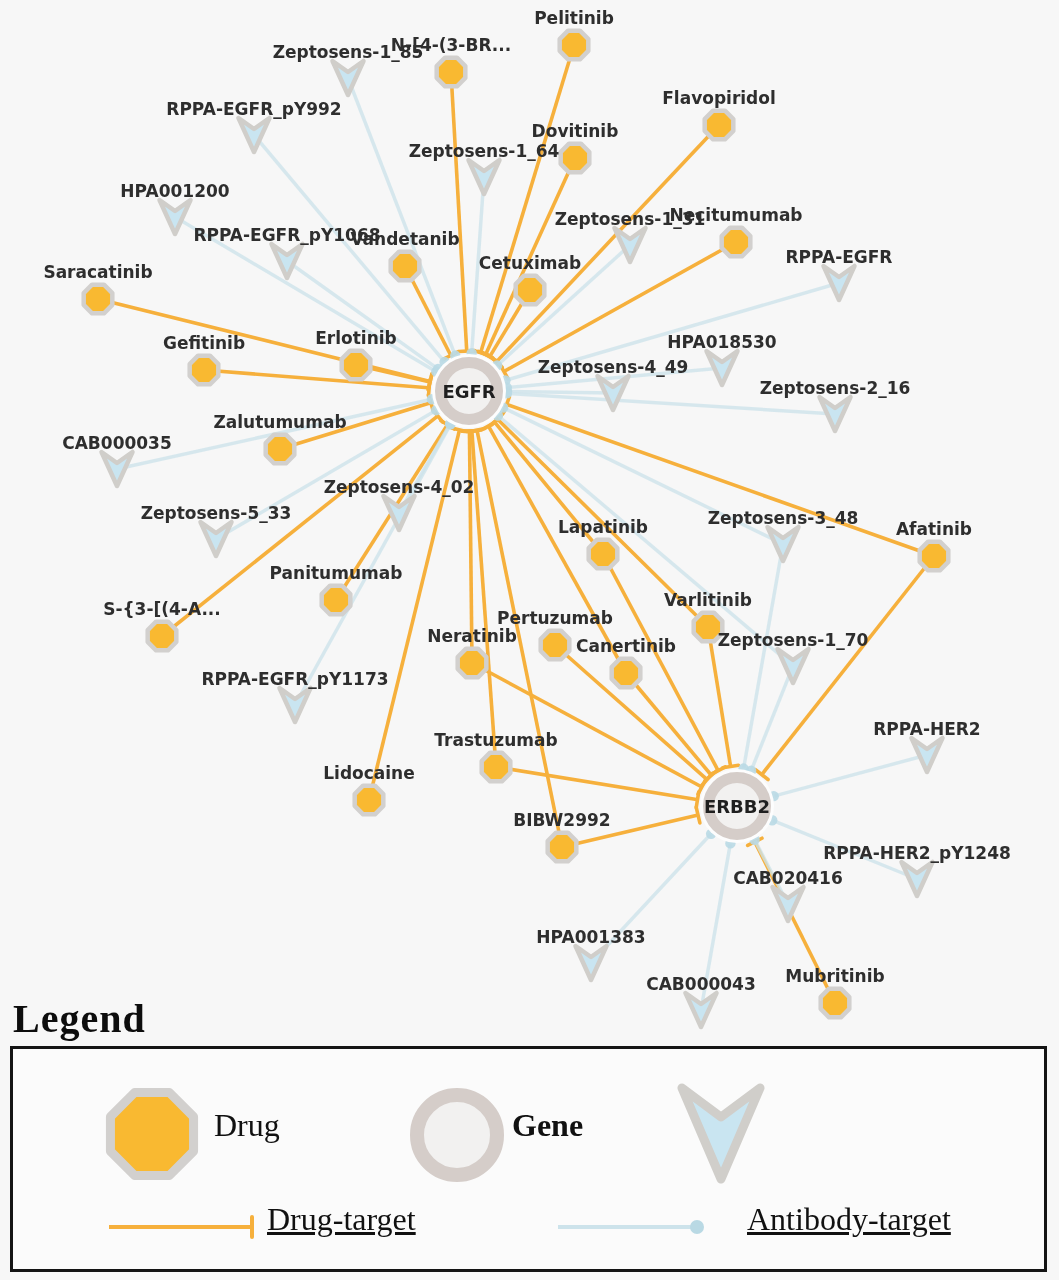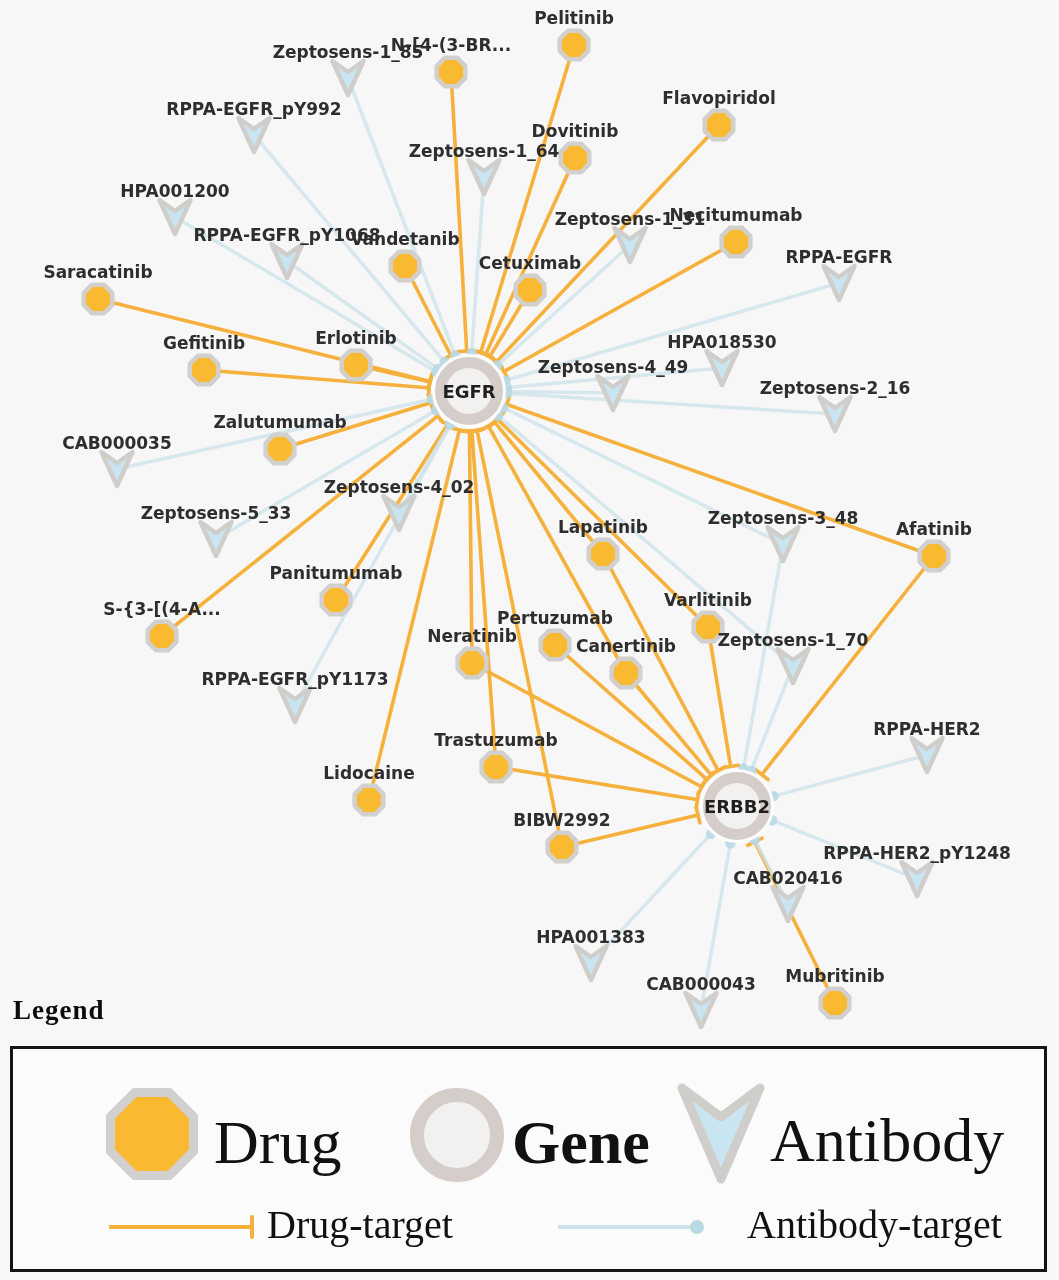--- a/index.html
+++ b/index.html
@@ -8,37 +8,37 @@
     font-family: "DejaVu Sans", sans-serif;
     background: #f7f7f7;
     overflow: hidden;
     position: relative;
   }
   #stage { position: absolute; left: 0; top: 0; width: 1059px; height: 1280px; }
   #graph-svg { position: absolute; left: 0; top: 0; }
   .legend-title {
     position: absolute; left: 13px; top: 995px;
     font-family: "Liberation Serif", serif;
-    font-weight: bold; font-size: 27px; color: #0d0d0d;
+    font-weight: bold; font-size: 40px; color: #0d0d0d;
     letter-spacing: 1px;
   }
   .legend-box {
     position: absolute; left: 10px; top: 1046px;
     width: 1031px; height: 220px;
     border: 3px solid #141414;
     background: #fbfbfb;
   }
   .legend-icon { position: absolute; }
   .legend-label {
     position: absolute;
     font-family: "Liberation Serif", serif;
     color: #111111; white-space: nowrap;
   }
-  .legend-label.row1 { font-size: 62px; }
-  .legend-label.row2 { font-size: 40px; }
+  .legend-label.row1 { font-size: 32px; }
+  .legend-label.row2 { font-size: 32px; text-decoration: underline; }
 </style>
 </head>
 <body>
 
 <div id="stage">
   <svg id="graph-svg" width="1059" height="1280" viewBox="0 0 1059 1280">
       <g>
         <line x1="574" y1="45" x2="480.9060377322886" y2="351.76677090122047" stroke="#F6B03C" stroke-width="3.6"></line>
         <line x1="488.2709107824825" y1="355.0468082416373" x2="472.9603823536904" y2="350.4005496144027" stroke="#F6B03C" stroke-width="3.6" stroke-linecap="round"></line>
         <line x1="451" y1="72" x2="466.6901945843985" y2="350.0651151346183" stroke="#F6B03C" stroke-width="3.6"></line>
@@ -261,21 +261,20 @@
     <div class="legend-label row1" style="left:201px; top:58px;">Drug</div>
 
     <svg class="legend-icon" style="left:394px; top:36px;" width="100" height="100" viewBox="0 0 100 100">
       <circle id="lg-gene" cx="50" cy="50" r="40" fill="#F2F1F0" stroke="#D5CDC9" stroke-width="14"></circle>
     </svg>
     <div class="legend-label row1" style="left:499px; top:58px;font-weight:bold;">Gene</div>
 
     <svg class="legend-icon" style="left:648px; top:30px;" width="120" height="110" viewBox="0 0 120 110">
       <polygon id="lg-vee" stroke-linejoin="round" points="21,9 60,38 99,9 60,100" fill="#C9E5F1" stroke="#D0CECA" stroke-width="9"></polygon>
     </svg>
-    <div class="legend-label row1" style="left:757px; top:56px;">Antibody</div>
 
     <svg class="legend-icon" style="left:90px; top:162px;" width="180" height="32" viewBox="0 0 180 32">
       <line id="lg-dline" x1="6" y1="16" x2="149" y2="16" stroke="#F6B03C" stroke-width="4"></line>
       <line id="lg-dtee" x1="149" y1="6" x2="149" y2="26" stroke="#F6B03C" stroke-width="4" stroke-linecap="round"></line>
     </svg>
     <div class="legend-label row2" style="left:254px; top:152px;">Drug-target</div>
 
     <svg class="legend-icon" style="left:540px; top:162px;" width="180" height="32" viewBox="0 0 180 32">
       <line id="lg-aline" x1="5" y1="16" x2="140" y2="16" stroke="#CDE3EB" stroke-width="4"></line>
       <circle id="lg-adot" cx="144" cy="16" r="7" fill="#B9D9E4"></circle>

